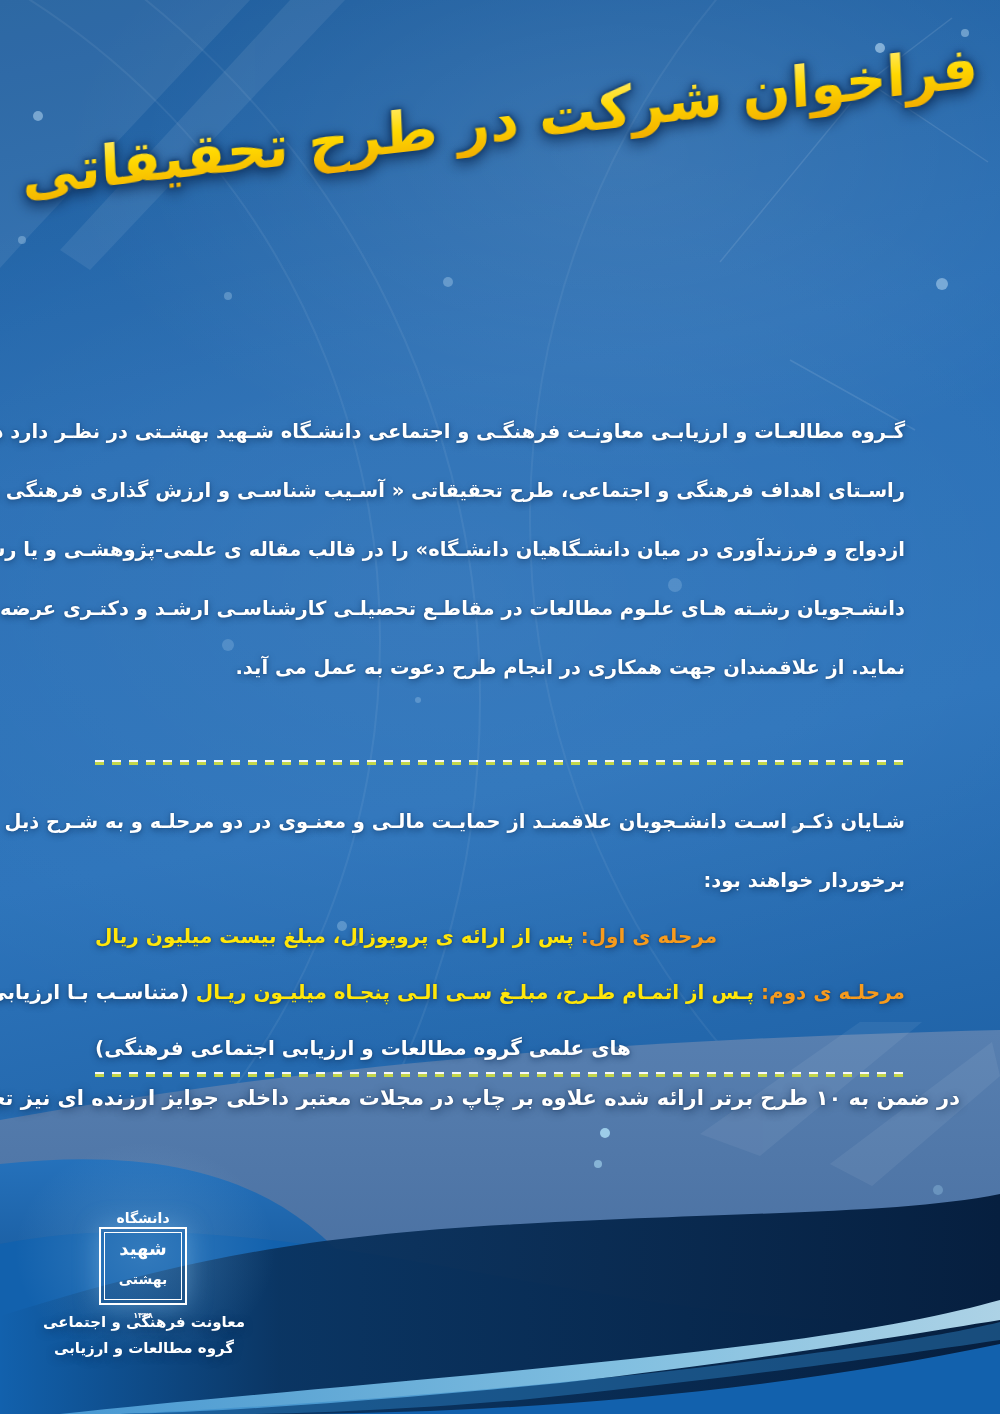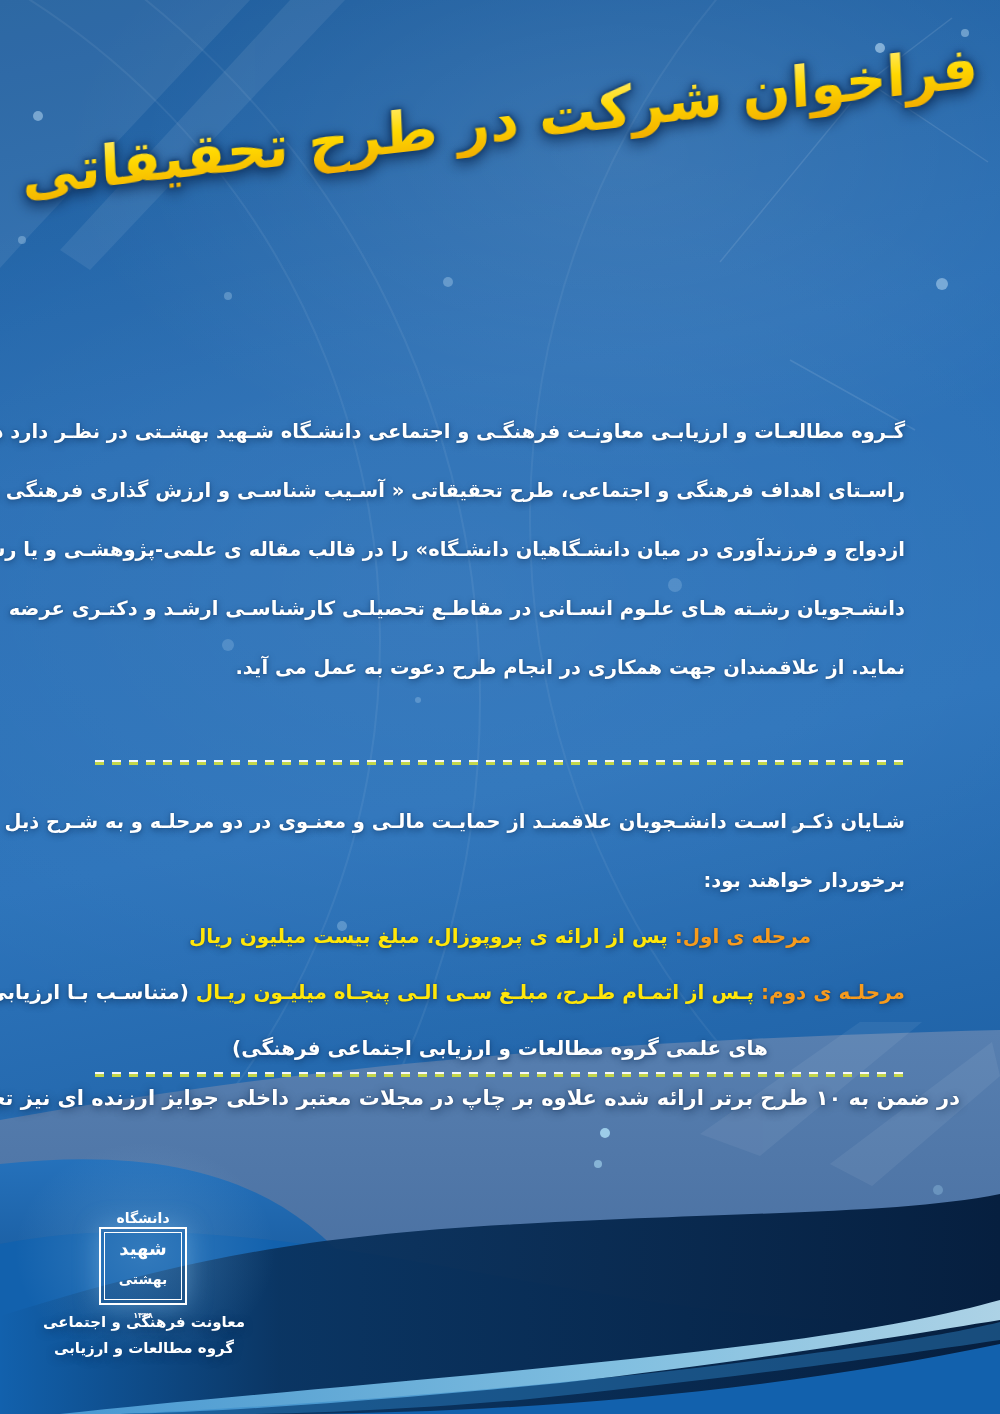--- a/index.html
+++ b/index.html
@@ -32,21 +32,21 @@
   .dashline{position:absolute;right:95px;left:95px;height:5px;}
   .dash-top{height:2px;background:repeating-linear-gradient(90deg,#ffffff 0 9px,transparent 9px 17px);opacity:.95;}
   .dash-bot{height:3px;background:repeating-linear-gradient(90deg,#c3d64a 0 9px,transparent 9px 17px);}
 
   .stage-line{display:block;height:56px;line-height:56px;font-size:20px;font-weight:bold;white-space:nowrap;
               text-shadow:0 2px 6px rgba(8,40,80,.6),0 0 2px rgba(8,40,80,.45);}
   .stage-label{color:#f79b1d;}
   .stage-amount{color:#ffe60a;}
   .stage-note{color:#ffffff;}
   .justify-row{text-align:justify;text-align-last:justify;}
-  .right-row{text-align:center;}
+  .right-row{text-align:left;}
 
   .award{
     position:absolute;left:40px;right:40px;top:1086px;text-align:center;
     color:#fff;font-weight:bold;font-size:21px;white-space:nowrap;
     text-shadow:0 2px 8px rgba(10,35,70,.7),0 0 2px rgba(10,35,70,.5);
   }
 
   .logo{
     position:absolute;left:99px;top:1227px;width:88px;height:78px;box-sizing:border-box;
     border:2px solid #fff;padding:3px;
@@ -155,21 +155,21 @@
       <circle cx="938" cy="176" r="5" opacity="0.3"></circle>
     </g>
   </svg>
 
   <div class="title">فراخوان شرکت در طرح تحقیقاتی</div>
 
   <div class="textblock" style="top:402px;">
     <span class="line">گـروه مطالعـات و ارزیابـی معاونـت فرهنگـی و اجتماعی دانشـگاه شـهید بهشـتی در نظـر دارد در</span>
     <span class="line">راسـتای اهداف فرهنگی و اجتماعی، طرح تحقیقاتی « آسـیب شناسـی و ارزش گذاری فرهنگی معیارهای</span>
     <span class="line">ازدواج و فرزندآوری در میان دانشـگاهیان دانشـگاه» را در قالب مقاله ی علمی-پژوهشـی و یا رساله برای</span>
-    <span class="line">دانشـجویان رشـته هـای علـوم انسـانی در مقاطـع تحصیلـی کارشناسـی ارشـد و دکتـری عرضه</span>
+    <span class="line">دانشـجویان رشـته هـای علـوم مطالعات در مقاطـع تحصیلـی کارشناسـی ارشـد و دکتـری عرضه</span>
     <span class="line start">نماید. از علاقمندان جهت همکاری در انجام طرح دعوت به عمل می آید.</span>
   </div>
 
   <div class="dashline" style="top:760px;">
     <div class="dash-top"></div>
     <div class="dash-bot"></div>
   </div>
 
   <div class="textblock" style="top:792px;">
     <span class="line">شـایان ذکـر اسـت دانشـجویان علاقمنـد از حمایـت مالـی و معنـوی در دو مرحلـه و به شـرح ذیل</span>

